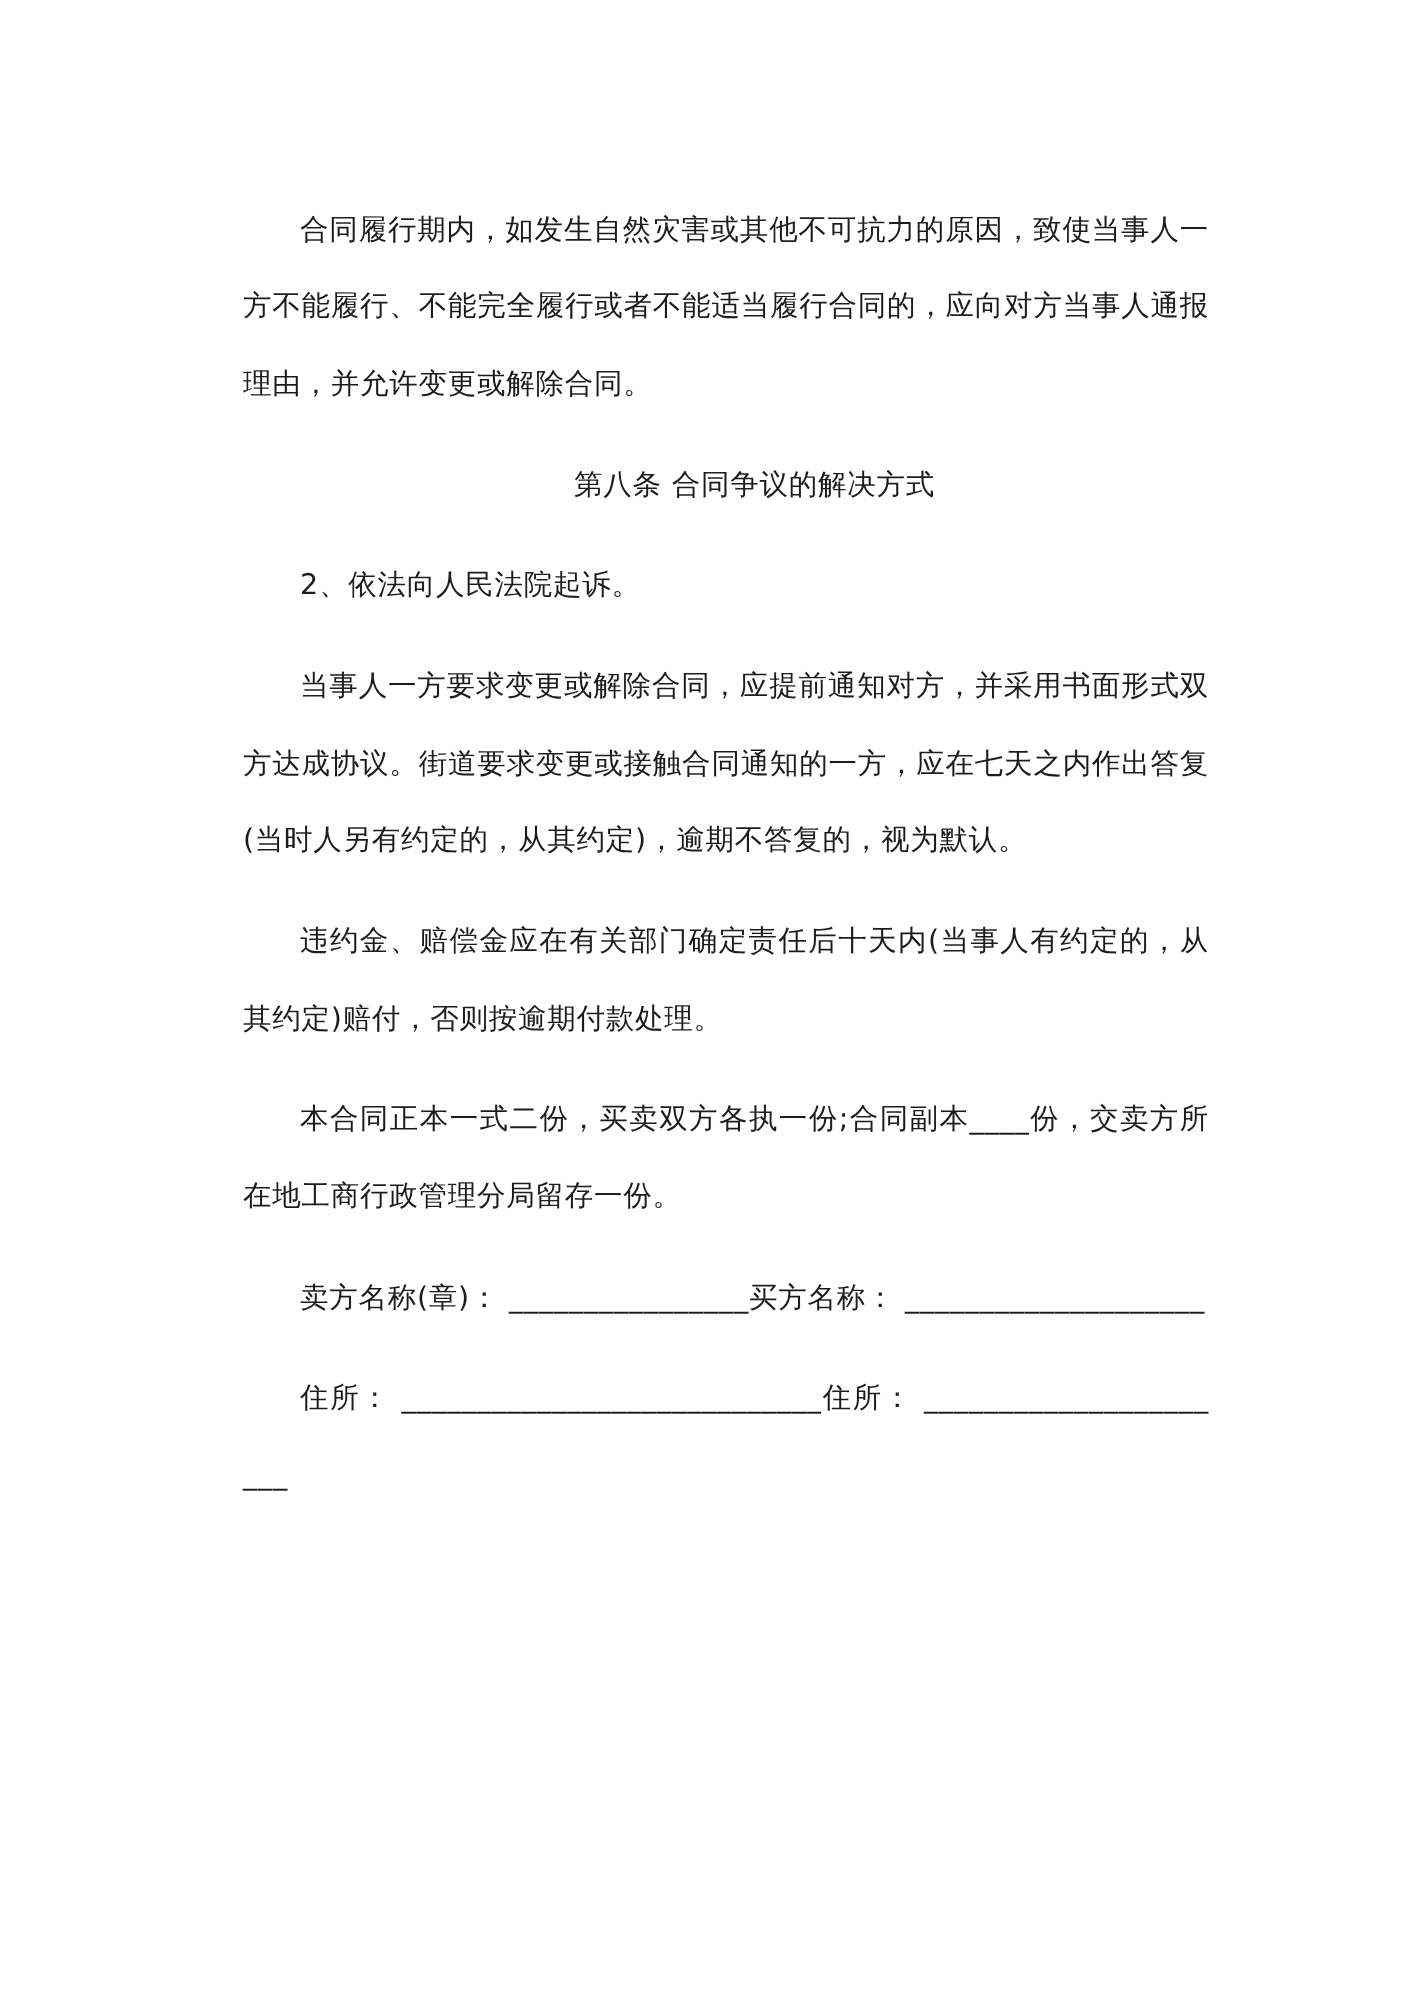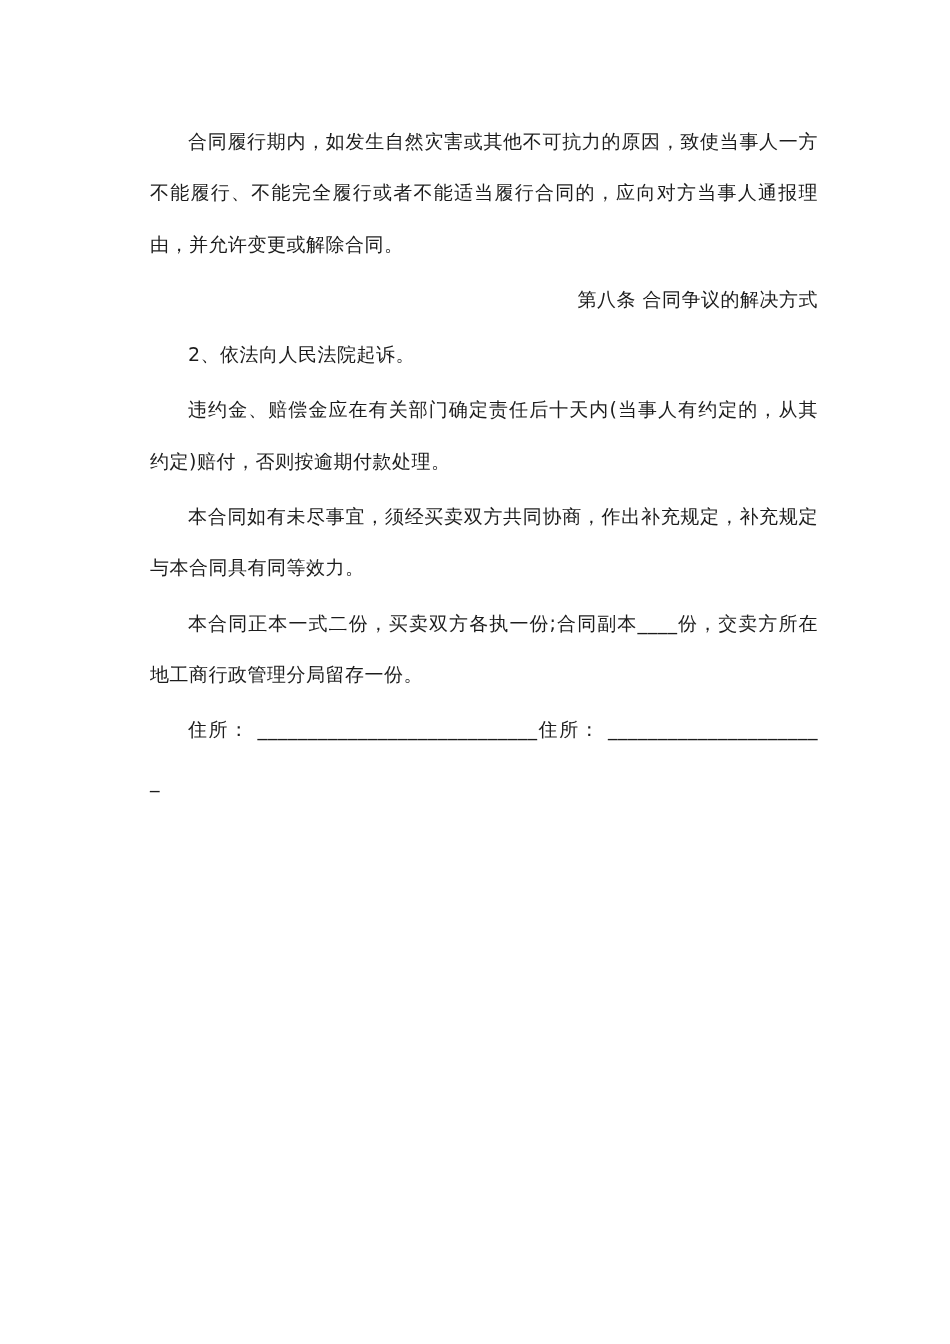--- a/index.html
+++ b/index.html
@@ -14,35 +14,36 @@
     margin: 0 auto;
     box-sizing: border-box;
     background: #ffffff;
     padding: 112px 128px 40px 146px;
     font-family: "DejaVu Sans", "Liberation Sans", sans-serif;
     font-size: 19px;
     color: #1c1c1c;
     overflow: hidden;
   }
   .page p {
-    margin: 4px;
+    margin: 16px;
     line-height: 2.7;
     text-indent: 2em;
     text-align: justify;
     letter-spacing: 0.5px;
     word-break: break-all;
   }
   .page p.heading {
-    text-align: right;
+    text-align: center;
   }
 </style>
 </head>
 <body>
 
 <div class="page">
   <p>合同履行期内，如发生自然灾害或其他不可抗力的原因，致使当事人一方不能履行、不能完全履行或者不能适当履行合同的，应向对方当事人通报理由，并允许变更或解除合同。</p>
   <p class="heading">第八条 合同争议的解决方式</p>
   <p>2、依法向人民法院起诉。</p>
+  <p>当事人一方要求变更或解除合同，应提前通知对方，并采用书面形式双方达成协议。街道要求变更或接触合同通知的一方，应在七天之内作出答复 (当时人另有约定的，从其约定)，逾期不答复的，视为默认。</p>
   <p>违约金、赔偿金应在有关部门确定责任后十天内(当事人有约定的，从其约定)赔付，否则按逾期付款处理。</p>
-  <p>本合同如有未尽事宜，须经买卖双方共同协商，作出补充规定，补充规定与本合同具有同等效力。</p>
   <p>本合同正本一式二份，买卖双方各执一份;合同副本____份，交卖方所在地工商行政管理分局留存一份。</p>
+  <p>卖方名称(章)： ________________买方名称： ____________________</p>
   <p>住所： ____________________________住所： ______________________</p>
 </div>
 
 </body></html>

